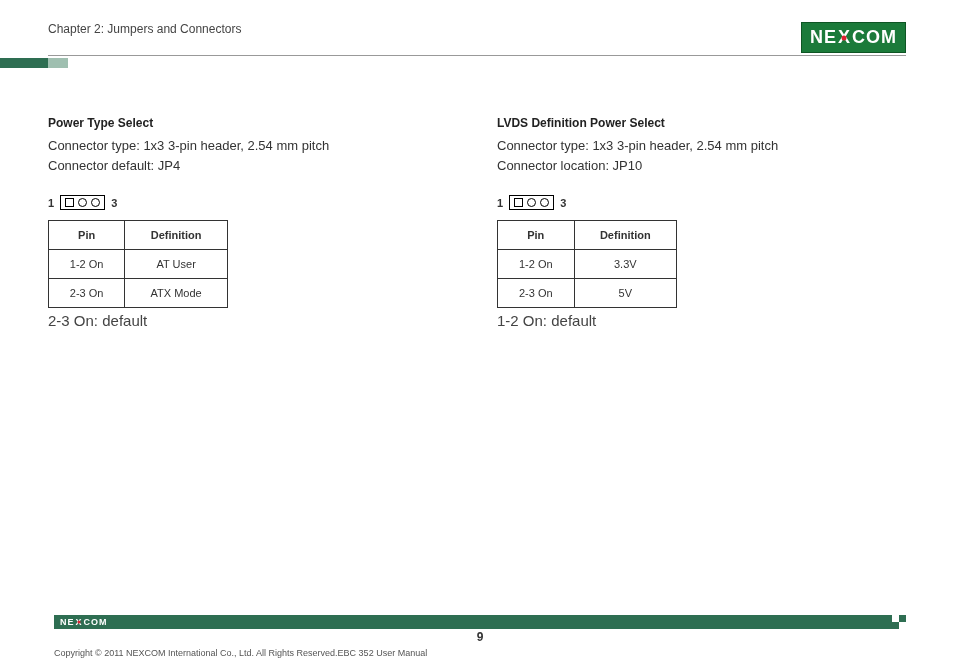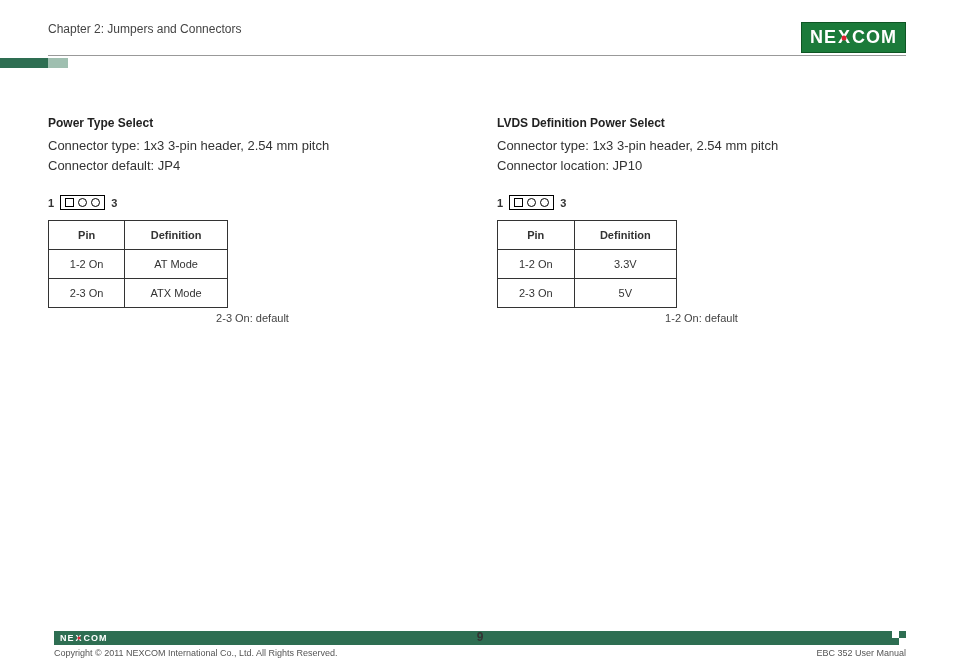--- a/index.html
+++ b/index.html
@@ -122,24 +122,23 @@
   table.pins th, table.pins td {
     border: 1px solid #333;
     padding: 8px 8px;
     text-align: center;
   }
   table.pins th {
     font-weight: bold;
     background: #fff;
   }
   .note {
-    font-size: 11px;
+    font-size: 15px;
     color: #444;
     margin-top: 4px;
-    text-align: center;
   }
   .footer {
     position: absolute;
     left: 6px; right: 0; bottom: 14px;
     padding: 0 48px;
   }
   .footer-bar {
     background: #2e6e52;
     height: 14px;
     position: relative;
@@ -158,24 +157,23 @@
   .footer-logo .x::before{
     content:"";position:absolute;left:50%;top:50%;width:3px;height:3px;background:#d23;border-radius:50%;transform:translate(-50%,-50%);
   }
   .footer-squares{
     position:absolute;right:0;top:0;display:grid;grid-template-columns:7px 7px;grid-template-rows:7px 7px;
   }
   .fsq{background:#2e6e52;}
   .fsq.blank{background:#fff;}
   .footer-line {
     display: flex;
-    justify-content: space-between;
     font-size: 9px;
     color: #555;
-    margin-top: 3px;
+    margin-top: 19px;
   }
   .page-num {
     position: absolute;
     left: 50%;
     transform: translateX(-50%);
     bottom: 14px;
     font-size: 12px;
     font-weight: bold;
   }
 </style>
@@ -215,21 +213,21 @@
       </div>
 
       <table class="pins">
         <tbody>
             <tr>
           <th>Pin</th>
           <th>Definition</th>
         </tr>
         <tr>
           <td>1-2 On</td>
-          <td>AT Mode</td>
+          <td>AT User</td>
         </tr>
         <tr>
           <td>2-3 On</td>
           <td>ATX Mode</td>
         </tr>
       </tbody>
         </table>
       <div class="note">2-3 On: default</div>
     </div>
 

